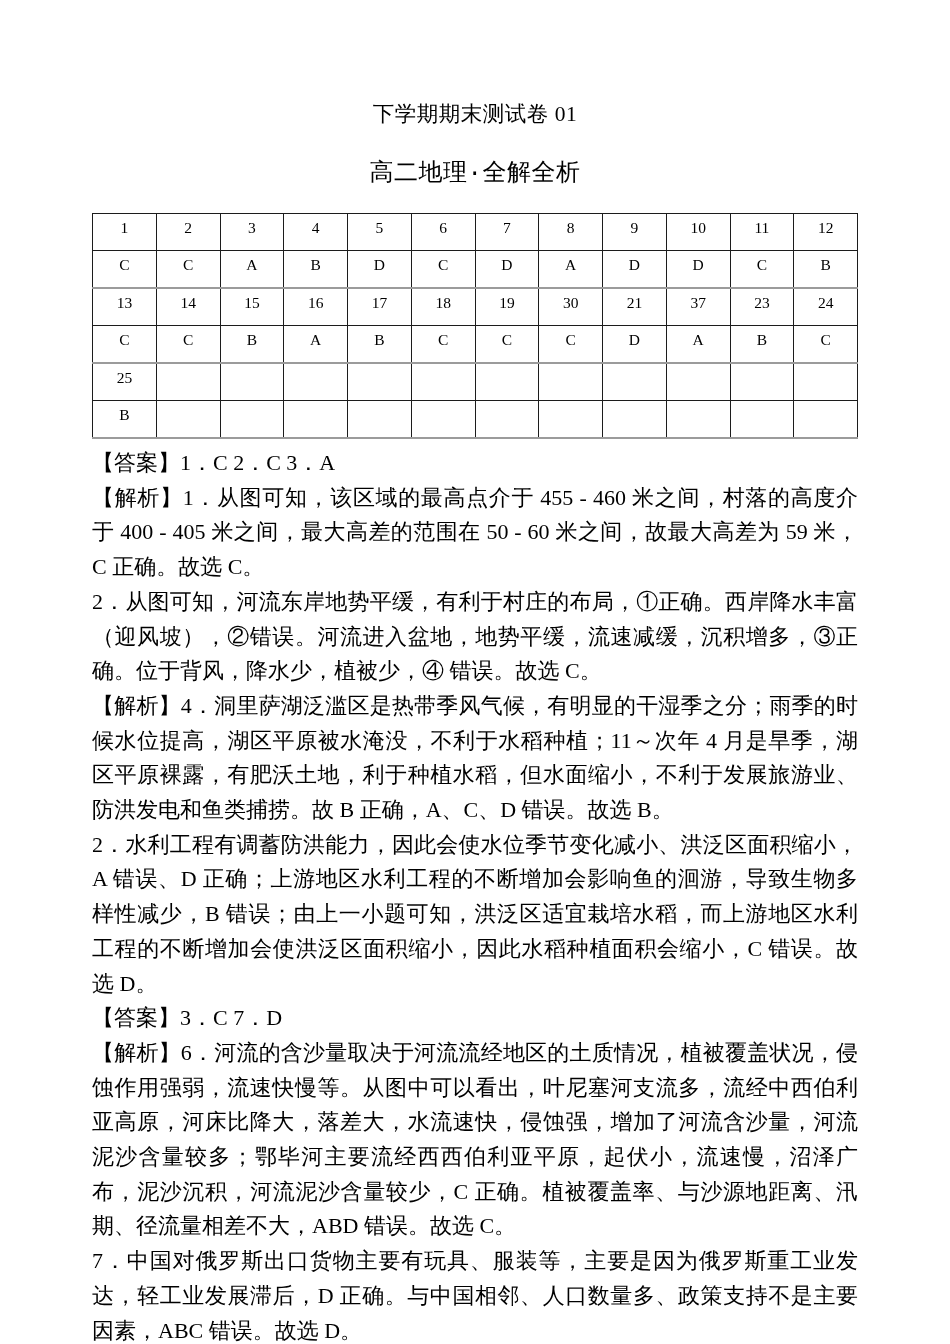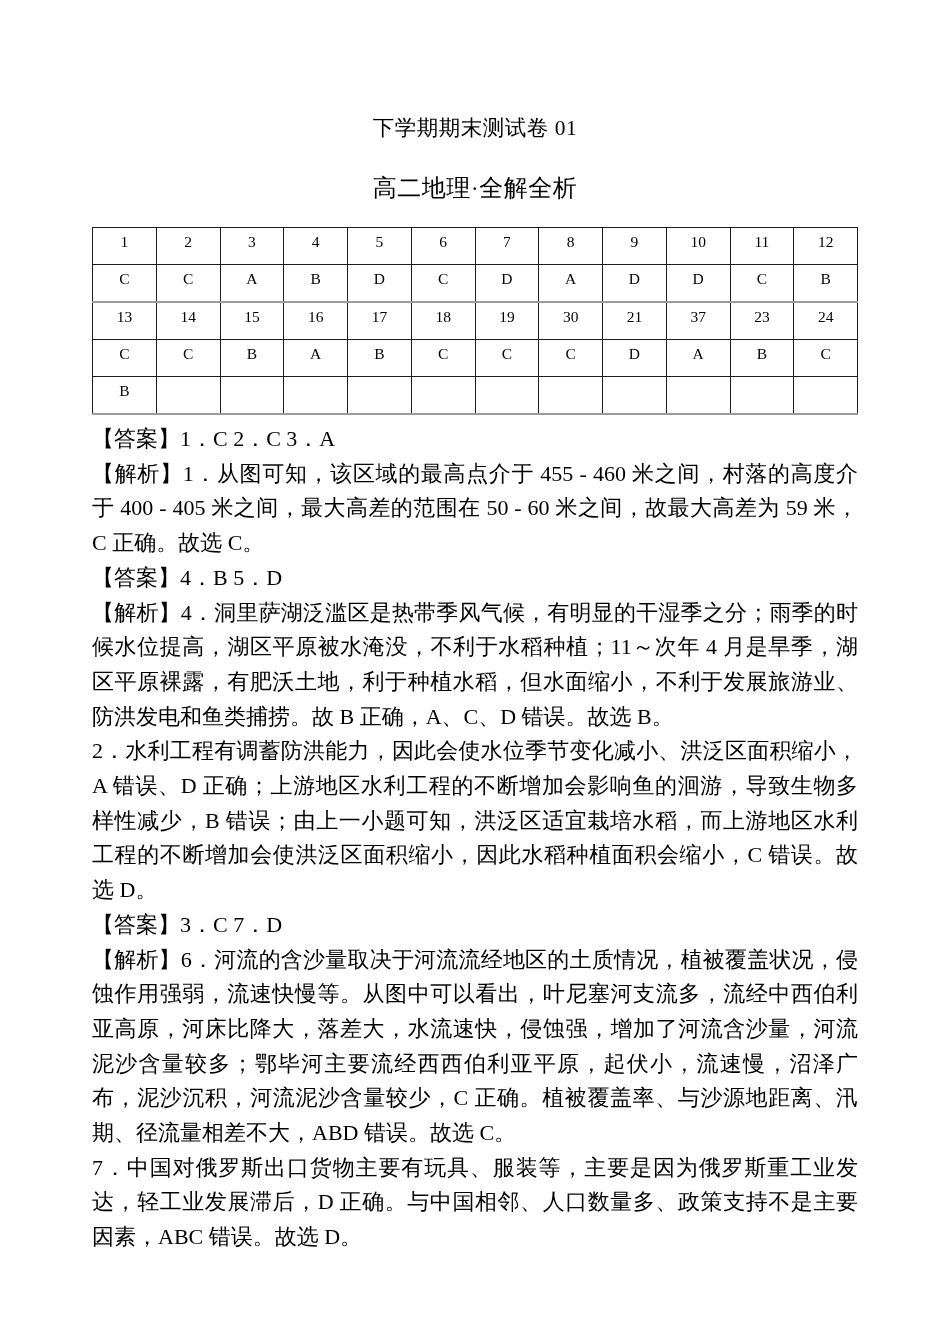--- a/index.html
+++ b/index.html
@@ -19,34 +19,35 @@
     height: 1344px;
     background: #ffffff;
     box-sizing: border-box;
     padding-top: 99px;
   }
   .content {
     width: 766px;
     margin: 0 auto;
   }
   .doc-title {
-    margin: 14px;
+    margin: 0;
     text-align: center;
     font-size: 21.5px;
     font-weight: 400;
     line-height: 30px;
     letter-spacing: 0.5px;
   }
   .doc-subtitle {
     margin: 29px 0 0 0;
     text-align: center;
     font-size: 24px;
     font-weight: 400;
     line-height: 32px;
     letter-spacing: 0.5px;
+    font-family: Liberation Mono, monospace;
   }
   table.answer-table {
     margin-top: 23px;
     border-collapse: collapse;
     table-layout: fixed;
     width: 766px;
   }
   table.answer-table td {
     border: 1.4px solid #1c1c1c;
     height: 32px;
@@ -133,41 +134,55 @@
           <td>A</td>
           <td>B</td>
           <td>C</td>
           <td>C</td>
           <td>C</td>
           <td>D</td>
           <td>A</td>
           <td>B</td>
           <td>C</td>
         </tr>
+        <tr class="sep">
+          <td>25</td>
+          <td></td>
+          <td></td>
+          <td></td>
+          <td></td>
+          <td></td>
+          <td></td>
+          <td></td>
+          <td></td>
+          <td></td>
+          <td></td>
+          <td></td>
+        </tr>
         <tr class="last">
           <td>B</td>
           <td></td>
           <td></td>
           <td></td>
           <td></td>
           <td></td>
           <td></td>
           <td></td>
           <td></td>
           <td></td>
           <td></td>
           <td></td>
         </tr>
       </tbody>
     </table>
 
     <div class="doc-body">
       <p>【答案】1．C 2．C 3．A</p>
       <p>【解析】1．从图可知，该区域的最高点介于 455 - 460 米之间，村落的高度介于 400 - 405 米之间，最大高差的范围在 50 - 60 米之间，故最大高差为 59 米，C 正确。故选 C。</p>
-      <p>【答案】4．B 5．D</p>
+      <p>2．从图可知，河流东岸地势平缓，有利于村庄的布局，①正确。西岸降水丰富（迎风坡），②错误。河流进入盆地，地势平缓，流速减缓，沉积增多，③正确。位于背风，降水少，植被少，④ 错误。故选 C。</p>
       <p>【解析】4．洞里萨湖泛滥区是热带季风气候，有明显的干湿季之分；雨季的时候水位提高，湖区平原被水淹没，不利于水稻种植；11～次年 4 月是旱季，湖区平原裸露，有肥沃土地，利于种植水稻，但水面缩小，不利于发展旅游业、防洪发电和鱼类捕捞。故 B 正确，A、C、D 错误。故选 B。</p>
       <p>2．水利工程有调蓄防洪能力，因此会使水位季节变化减小、洪泛区面积缩小，A 错误、D 正确；上游地区水利工程的不断增加会影响鱼的洄游，导致生物多样性减少，B 错误；由上一小题可知，洪泛区适宜栽培水稻，而上游地区水利工程的不断增加会使洪泛区面积缩小，因此水稻种植面积会缩小，C 错误。故选 D。</p>
       <p>【答案】3．C 7．D</p>
       <p>【解析】6．河流的含沙量取决于河流流经地区的土质情况，植被覆盖状况，侵蚀作用强弱，流速快慢等。从图中可以看出，叶尼塞河支流多，流经中西伯利亚高原，河床比降大，落差大，水流速快，侵蚀强，增加了河流含沙量，河流泥沙含量较多；鄂毕河主要流经西西伯利亚平原，起伏小，流速慢，沼泽广布，泥沙沉积，河流泥沙含量较少，C 正确。植被覆盖率、与沙源地距离、汛期、径流量相差不大，ABD 错误。故选 C。</p>
       <p>7．中国对俄罗斯出口货物主要有玩具、服装等，主要是因为俄罗斯重工业发达，轻工业发展滞后，D 正确。与中国相邻、人口数量多、政策支持不是主要因素，ABC 错误。故选 D。</p>
     </div>
 
   </div>
 </div>
 

